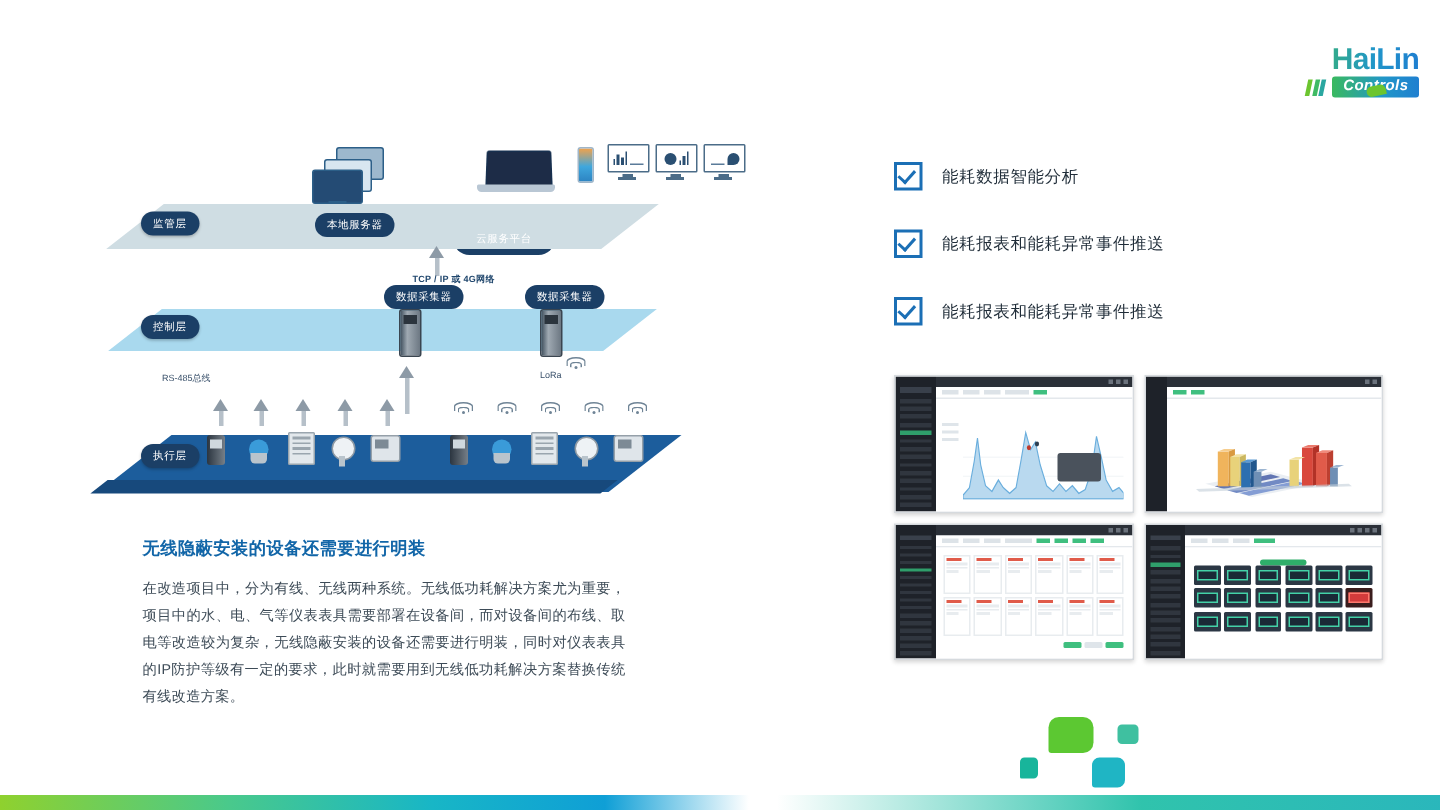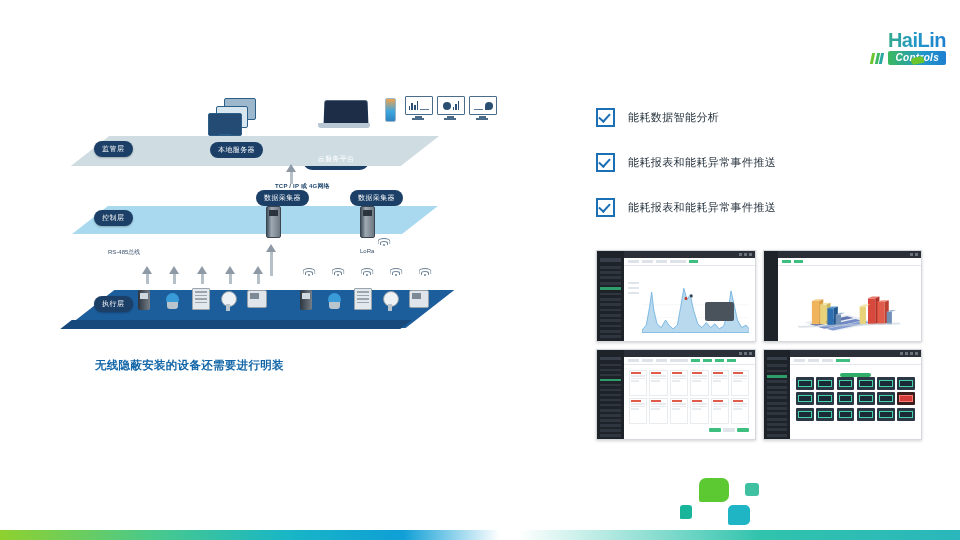--- a/index.html
+++ b/index.html
@@ -464,20 +464,21 @@
         <div class="m-gauge"></div>
       </div>
     <div class="meter" style="left:349px;top:212px;">
         <div class="m-gas">
           <i></i>
         </div>
       </div>
   </div>
 
   <div class="cap-title">无线隐蔽安装的设备还需要进行明装</div>
+  <div class="cap-body">在改造项目中，分为有线、无线两种系统。无线低功耗解决方案尤为重要，项目中的水、电、气等仪表表具需要部署在设备间，而对设备间的布线、取电等改造较为复杂，无线隐蔽安装的设备还需要进行明装，同时对仪表表具的IP防护等级有一定的要求，此时就需要用到无线低功耗解决方案替换传统有线改造方案。</div>
 
   <div class="checklist">
     <div class="check-item">
       <span class="cbox"></span>
       <span class="check-label">能耗数据智能分析</span>
     </div>
     <div class="check-item">
       <span class="cbox"></span>
       <span class="check-label">能耗报表和能耗异常事件推送</span>
     </div>

